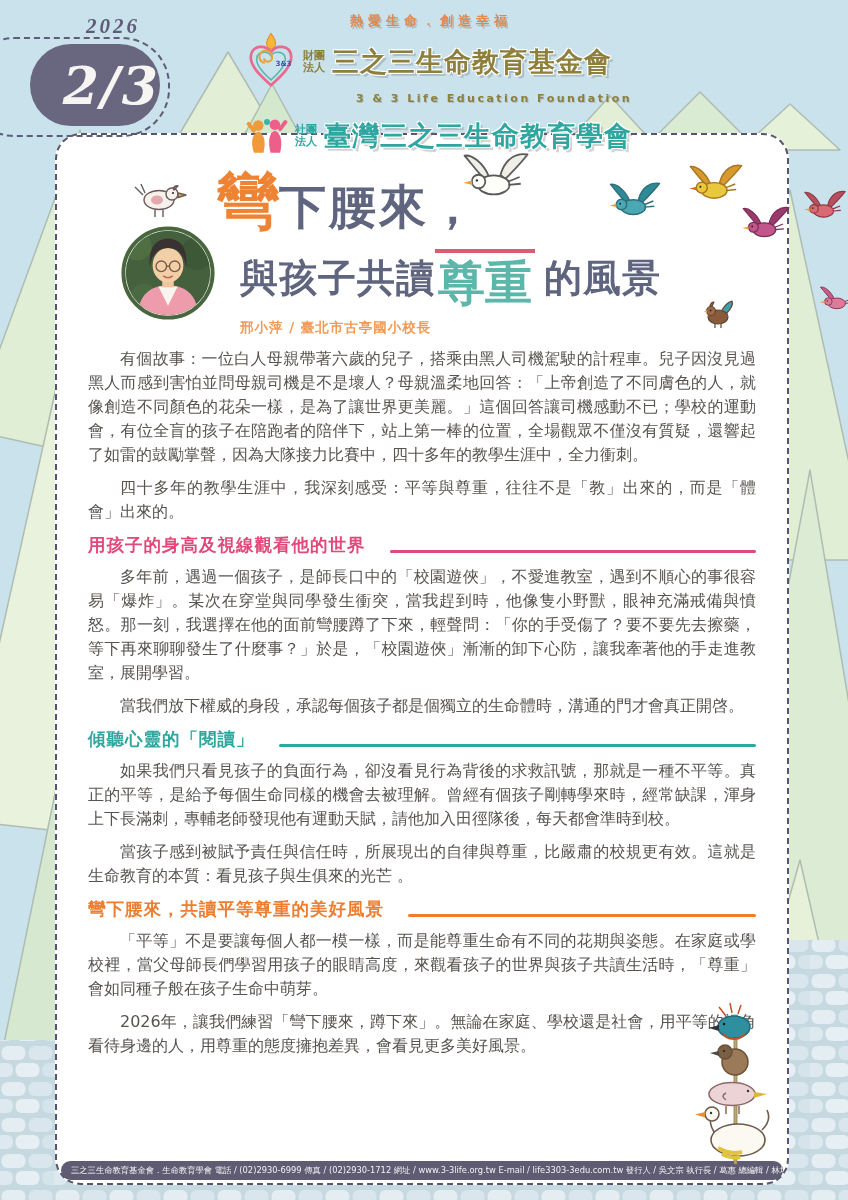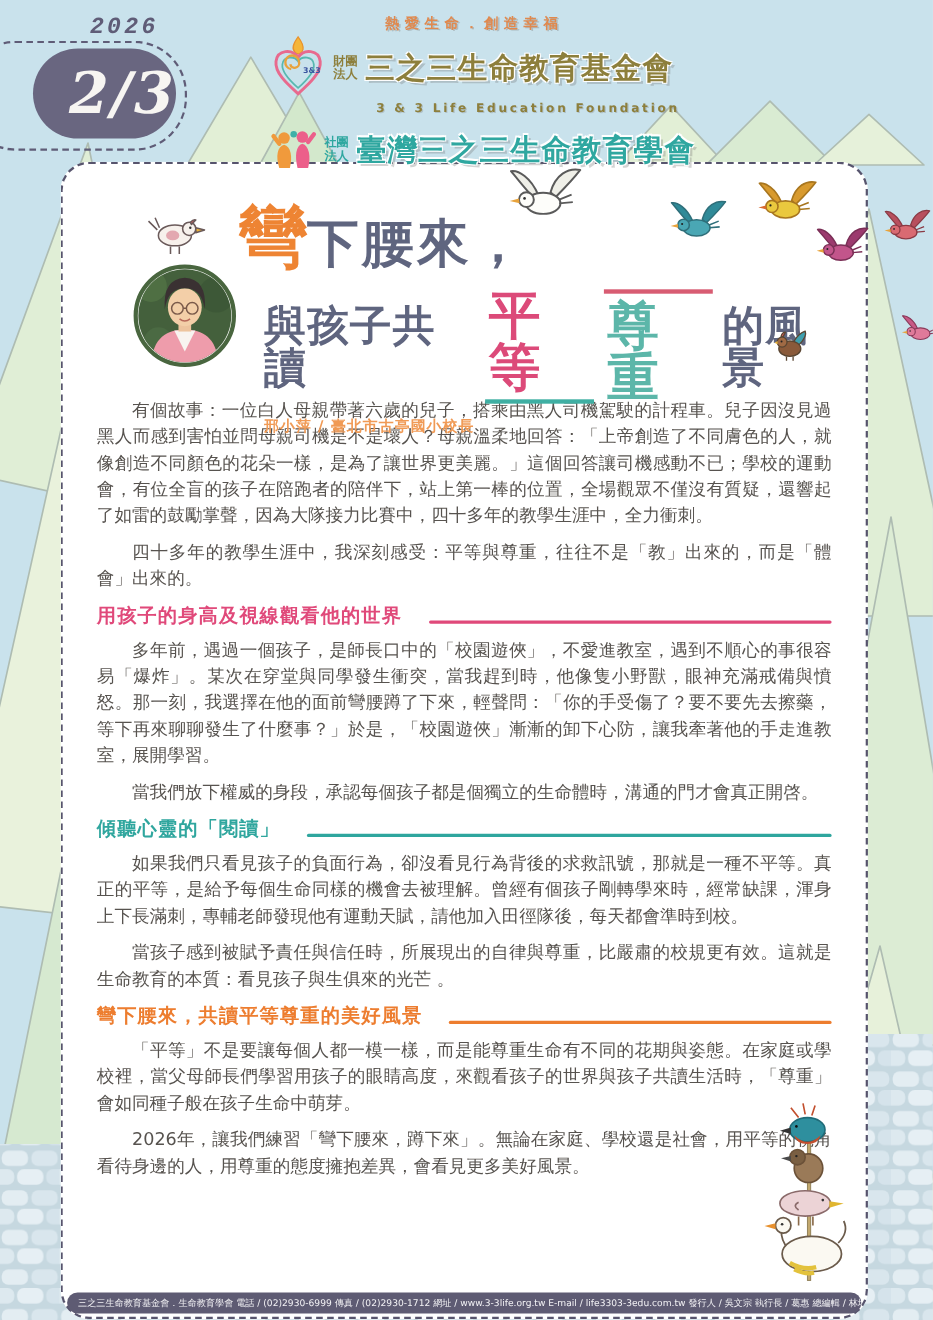--- a/index.html
+++ b/index.html
@@ -7,45 +7,45 @@
     width:848px;height:1200px;position:relative;overflow:hidden;
     background:#c9e2ec;font-family:"DejaVu Sans",sans-serif;
   }
   .bg{position:absolute;left:0;top:0;z-index:0;}
 
   
   .badge-wrap{position:absolute;left:0;top:0;z-index:2;}
   .badge-ring{position:absolute;left:-34px;top:37px;width:200px;height:96px;
     border:2px dashed #5f5c77;border-radius:48px;}
   .year{position:absolute;left:58px;top:14px;width:110px;text-align:center;
-    font-family:Liberation Mono, monospace;font-style:italic;font-weight:bold;
+    font-family:Liberation Serif, serif;font-style:italic;font-weight:bold;
     font-size:21px;letter-spacing:3px;color:#5f5c77;}
   .pill{position:absolute;left:30px;top:44px;width:130px;height:82px;border-radius:41px;
     background:#696680;display:flex;align-items:center;justify-content:flex-end;}
   .pill span{font-family:"DejaVu Serif",serif;font-style:italic;font-weight:bold;
     font-size:52px;color:#f7f5f2;letter-spacing:2px;}
 
   
   .masthead{position:absolute;left:246px;top:12px;width:400px;z-index:2;}
   .slogan{margin-left:104px;font-size:13px;font-weight:bold;color:#e0894e;letter-spacing:5px;
     text-shadow:1.5px 1.5px 0 rgba(120,120,120,.35);}
   .org-row{display:flex;align-items:center;gap:7px;margin-top:2px;}
   .prefix{display:flex;flex-direction:column;line-height:1.05;font-weight:bold;font-size:11px;text-align:center;}
   .prefix.gold{color:#8d7f3c;}
   .prefix.tealc{color:#2fa7a0;}
   .org-name{font-size:27px;font-weight:bold;white-space:nowrap;letter-spacing:1px;
     text-shadow:-1px -1px 0 #fff,1px -1px 0 #fff,-1px 1px 0 #fff,1px 1px 0 #fff,3px 3px 0 rgba(110,110,110,.30);}
   .gold-name{color:#8d7f3c;}
   .teal-name{color:#2fa7a0;}
   .org-en{margin-left:96px;font-size:11px;font-weight:bold;color:#8d7f3c;letter-spacing:2.5px;
-    text-shadow:1px 1px 0 rgba(120,120,120,.3);}
+    text-shadow:1px 1px 0 rgba(120,120,120,.3);text-align:center;}
   .row2{margin-top:9px;}
 
   
-  .card{position:absolute;left:55px;top:147px;width:734px;height:1052px;box-sizing:border-box;
+  .card{position:absolute;left:55px;top:133px;width:734px;height:1052px;box-sizing:border-box;
     background:#ffffff;border:2px dashed #57546d;border-radius:26px;z-index:1;}
 
   
   .title-area{position:relative;height:212px;}
   .avatar{position:absolute;left:63px;top:90px;}
   .perch-bird{position:absolute;left:76px;top:46px;}
   .title-lines{position:absolute;left:155px;top:36px;width:560px;font-weight:bold;line-height:1;}
   .tl1{padding-left:5px;}
   .lead{font-size:62px;color:#ee8433;}
   .t-rest{font-size:47px;color:#5f657f;letter-spacing:3px;}
@@ -200,21 +200,20 @@
         <circle cx="40" cy="12" r="1.1" fill="#333" stroke="none"></circle>
         <path d="M22 29 v7 M30 29 v7" fill="none"></path>
       </g>
     </svg>
     <div class="title-lines">
       <div class="tl1">
         <span class="lead">彎</span><span class="t-rest">下腰來，</span>
       </div>
       <div class="tl2">
         <span class="t-slate-s">與孩子共讀</span>
-        <span class="hl-eq">平等</span>
         <span class="hl-resp">尊重</span>
         <span class="t-slate-s">的風景</span>
       </div>
       <div class="author">邢小萍 / 臺北市古亭國小校長</div>
     </div>
   </div>
 
   <div class="article">
     <p>有個故事：一位白人母親帶著六歲的兒子，搭乘由黑人司機駕駛的計程車。兒子因沒見過黑人而感到害怕並問母親司機是不是壞人？母親溫柔地回答：「上帝創造了不同膚色的人，就像創造不同顏色的花朵一樣，是為了讓世界更美麗。」這個回答讓司機感動不已；學校的運動會，有位全盲的孩子在陪跑者的陪伴下，站上第一棒的位置，全場觀眾不僅沒有質疑，還響起了如雷的鼓勵掌聲，因為大隊接力比賽中，四十多年的教學生涯中，全力衝刺。</p>
     <p>四十多年的教學生涯中，我深刻感受：平等與尊重，往往不是「教」出來的，而是「體會」出來的。</p>

